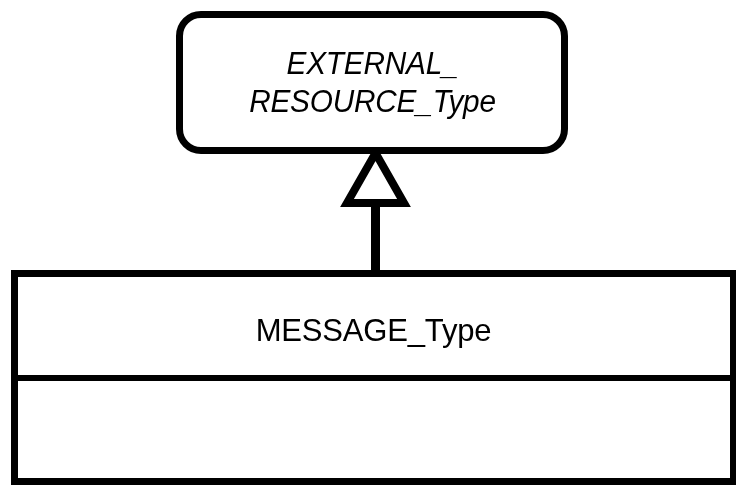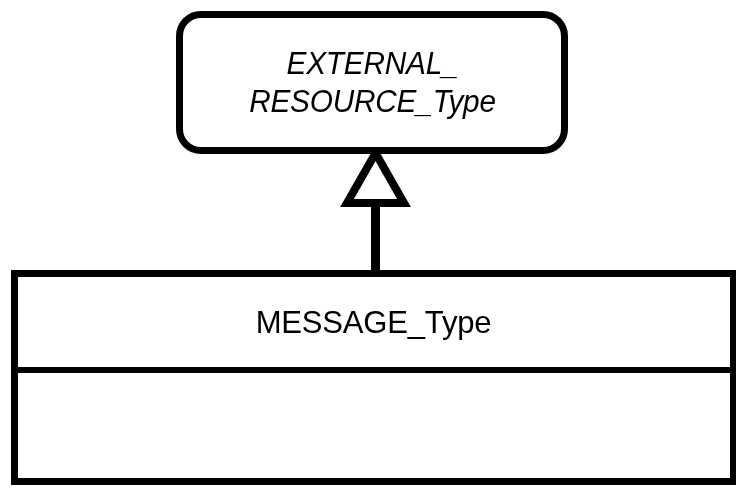--- a/index.html
+++ b/index.html
@@ -73,20 +73,21 @@
     flex-direction: column;
     z-index: 3;
   }
   .class-name-compartment {
     height: 96px;
     box-sizing: border-box;
     border-bottom: 6px solid #000000;
     display: flex;
     align-items: center;
     justify-content: center;
+    margin-top: 8px;
   }
   .class-name {
     font-family: "Liberation Sans", "DejaVu Sans", sans-serif;
     font-style: normal;
     font-weight: 400;
     font-size: 32px;
     color: #000000;
     text-align: center;
     letter-spacing: -0.2px;
     transform: scaleX(0.97);

